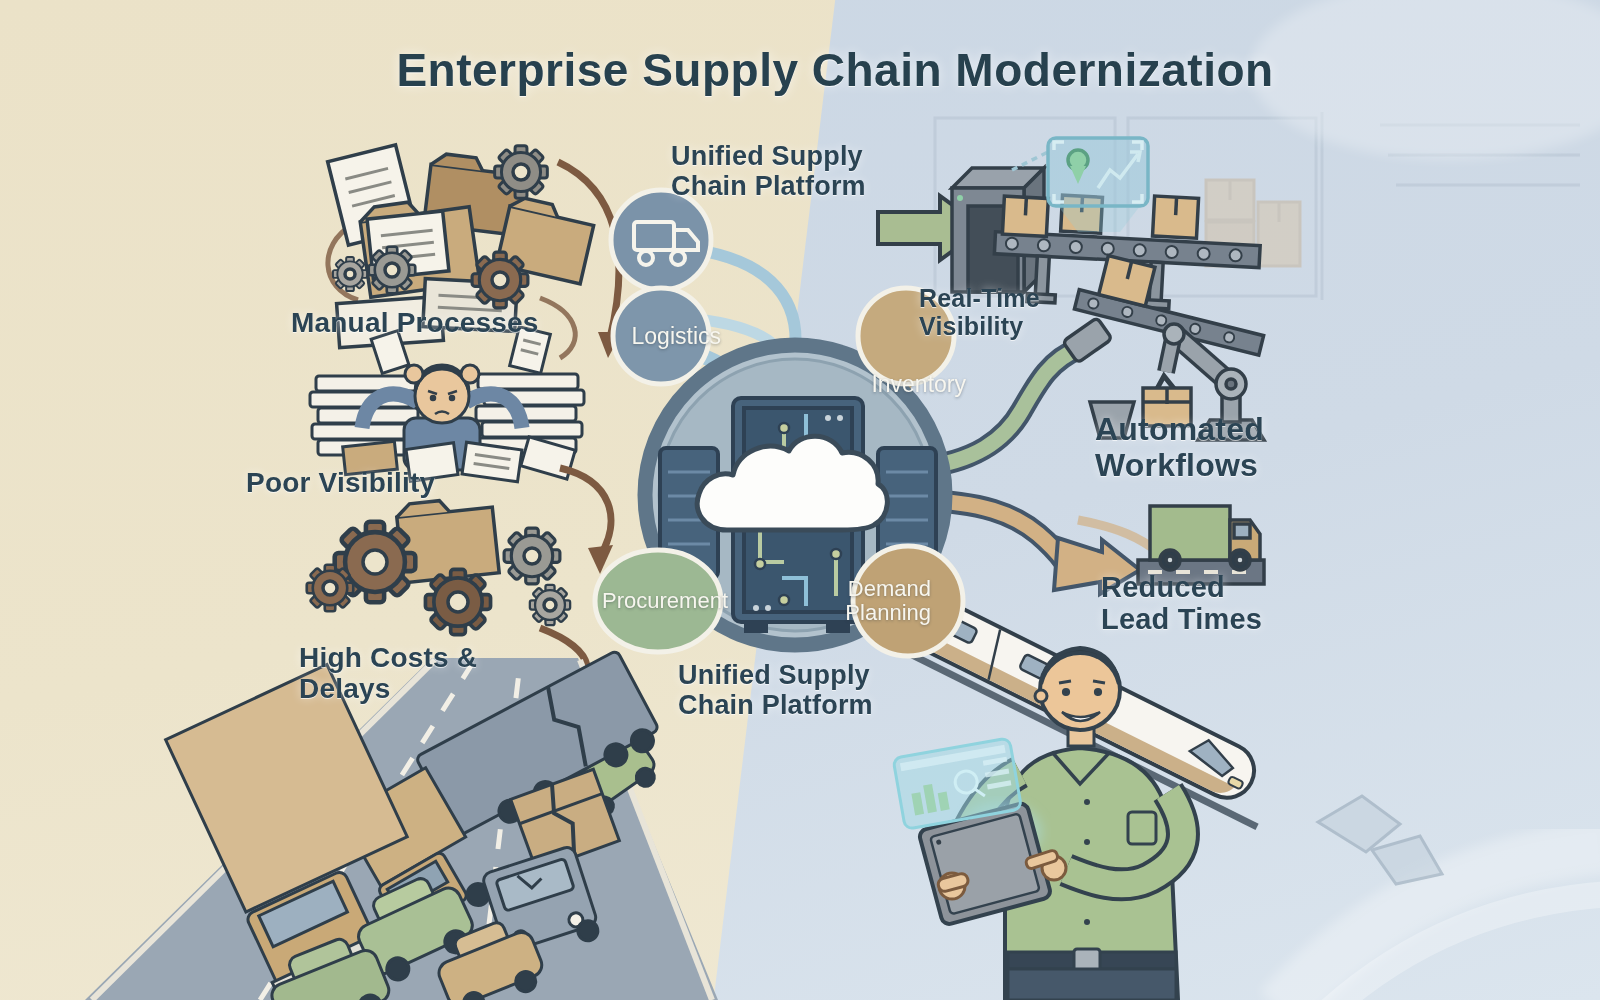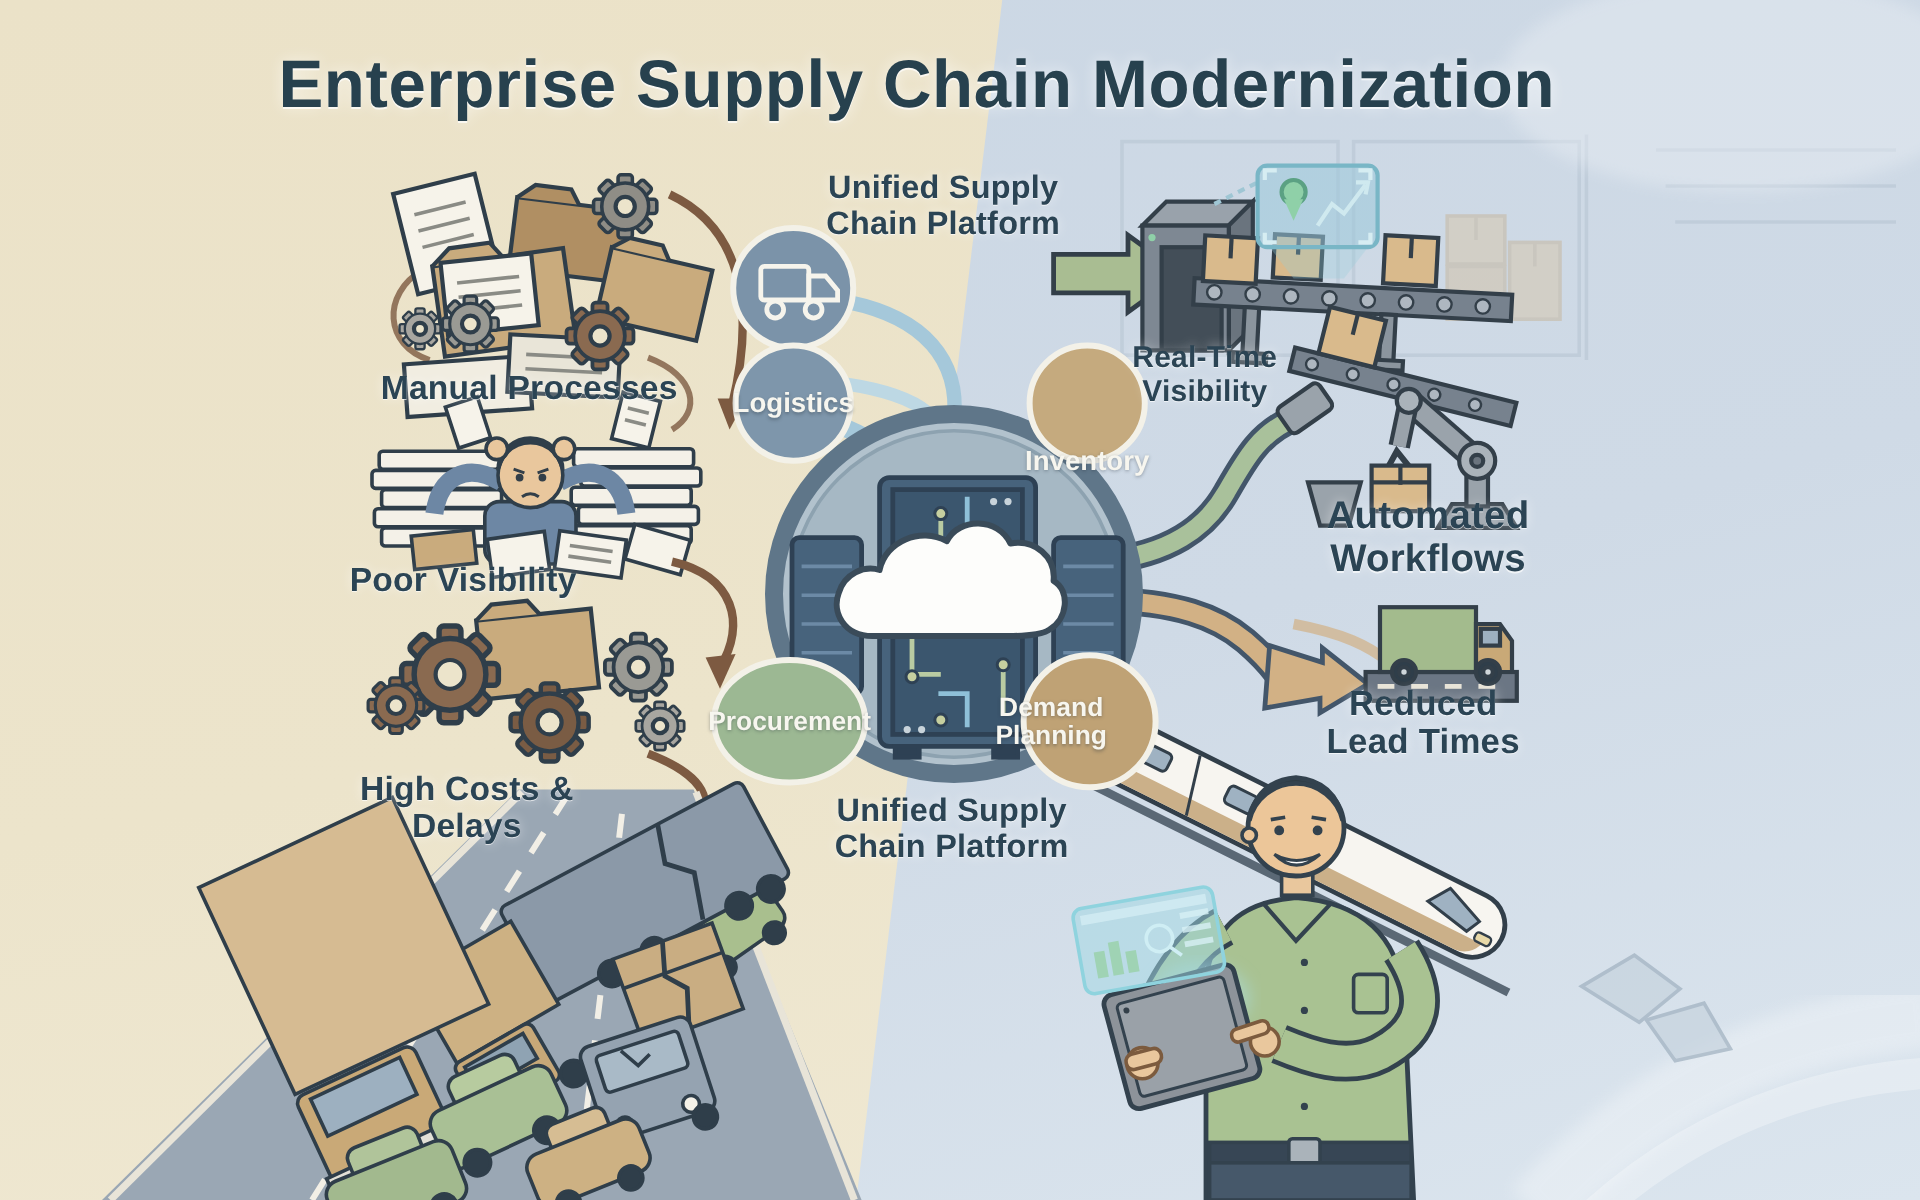--- a/index.html
+++ b/index.html
@@ -3,28 +3,28 @@
 <meta charset="utf-8">
 <style>
   html,body{margin:0;padding:0;background:#888;}
   .stage{position:relative;width:1600px;height:1000px;overflow:hidden;
          font-family:"Liberation Sans",sans-serif;
          background:linear-gradient(170deg,#ebe2c8 0%,#ece4cb 55%,#f0e9d4 100%);}
   .bg-right{position:absolute;top:0;left:0;width:1600px;height:1000px;
             background:linear-gradient(165deg,#cbd7e4 0%,#cfdae6 55%,#dbe5ee 100%);
             clip-path:polygon(52.2% 0,100% 0,100% 100%,44.6% 100%);}
   svg.art{position:absolute;top:0;left:0;}
-  .lbl{position:absolute;transform:translate(-50%,-50%);text-align:center;
+  .lbl{position:absolute;transform:translate(-50%,-50%);text-align:left;
        font-weight:bold;color:#2b4454;line-height:1.12;letter-spacing:.2px;
        text-shadow:0 1px 0 rgba(255,255,255,.65),0 0 10px rgba(255,255,255,.55);}
   .title{position:absolute;transform:translate(-50%,-50%);white-space:nowrap;
        font-weight:bold;color:#27414e;letter-spacing:.5px;
        text-shadow:0 1px 0 rgba(255,255,255,.7),0 0 12px rgba(255,255,255,.6);}
-  .bubble{position:absolute;transform:translate(-50%,-50%);text-align:center;
-       font-weight:bold;color:#f7f6ef;line-height:1.08;
+  .bubble{position:absolute;transform:translate(-50%,-50%);text-align:right;
+       font-weight:normal;color:#f7f6ef;line-height:1.08;
        text-shadow:0 1px 3px rgba(40,50,60,.4);}
 </style>
 </head>
 <body>
 
 <div class="stage">
   <div class="bg-right"></div>
 
   <svg class="art" width="1600" height="1000" viewBox="0 0 1600 1000">
     <defs>
@@ -515,21 +515,21 @@
     <g>
       <path d="M1280 1010 C1380 900 1490 858 1610 846" fill="none" stroke="#ffffff" stroke-width="55" opacity="0.3" filter="url(#soft)"></path>
       <path d="M1330 1010 C1420 930 1520 900 1610 894" fill="none" stroke="#ffffff" stroke-width="26" opacity="0.3"></path>
       <g stroke="#9fb0bf" stroke-width="3" fill="#c6d3de" opacity="0.7">
         <polygon points="1318,822 1362,796 1400,824 1366,852"></polygon>
         <polygon points="1372,850 1420,836 1442,874 1396,884"></polygon>
       </g>
     </g>
   </svg>
 
-  <div class="title" style="left:764px;top:70px;font-size:56px;">Enterprise Supply Chain Modernization</div>
+  <div class="title" style="left:835px;top:70px;font-size:46px;">Enterprise Supply Chain Modernization</div>
 
   <div class="lbl" style="left:441px;top:323px;font-size:28px;width:300px;">Manual Processes</div>
   <div class="lbl" style="left:389px;top:673px;font-size:28px;width:180px;">High Costs &amp; Delays</div>
   <div class="lbl" style="left:386px;top:483px;font-size:28px;width:280px;">Poor Visibility</div>
 
   <div class="lbl" style="left:786px;top:171px;font-size:27px;width:230px;">Unified Supply Chain Platform</div>
   <div class="lbl" style="left:793px;top:690px;font-size:27px;width:230px;">Unified Supply Chain Platform</div>
 
   <div class="bubble" style="left:661px;top:336px;font-size:23px;width:120px;">Logistics</div>
   <div class="bubble" style="left:906px;top:336px;font-size:23px;width:120px;margin-top:48px;">Inventory</div>

